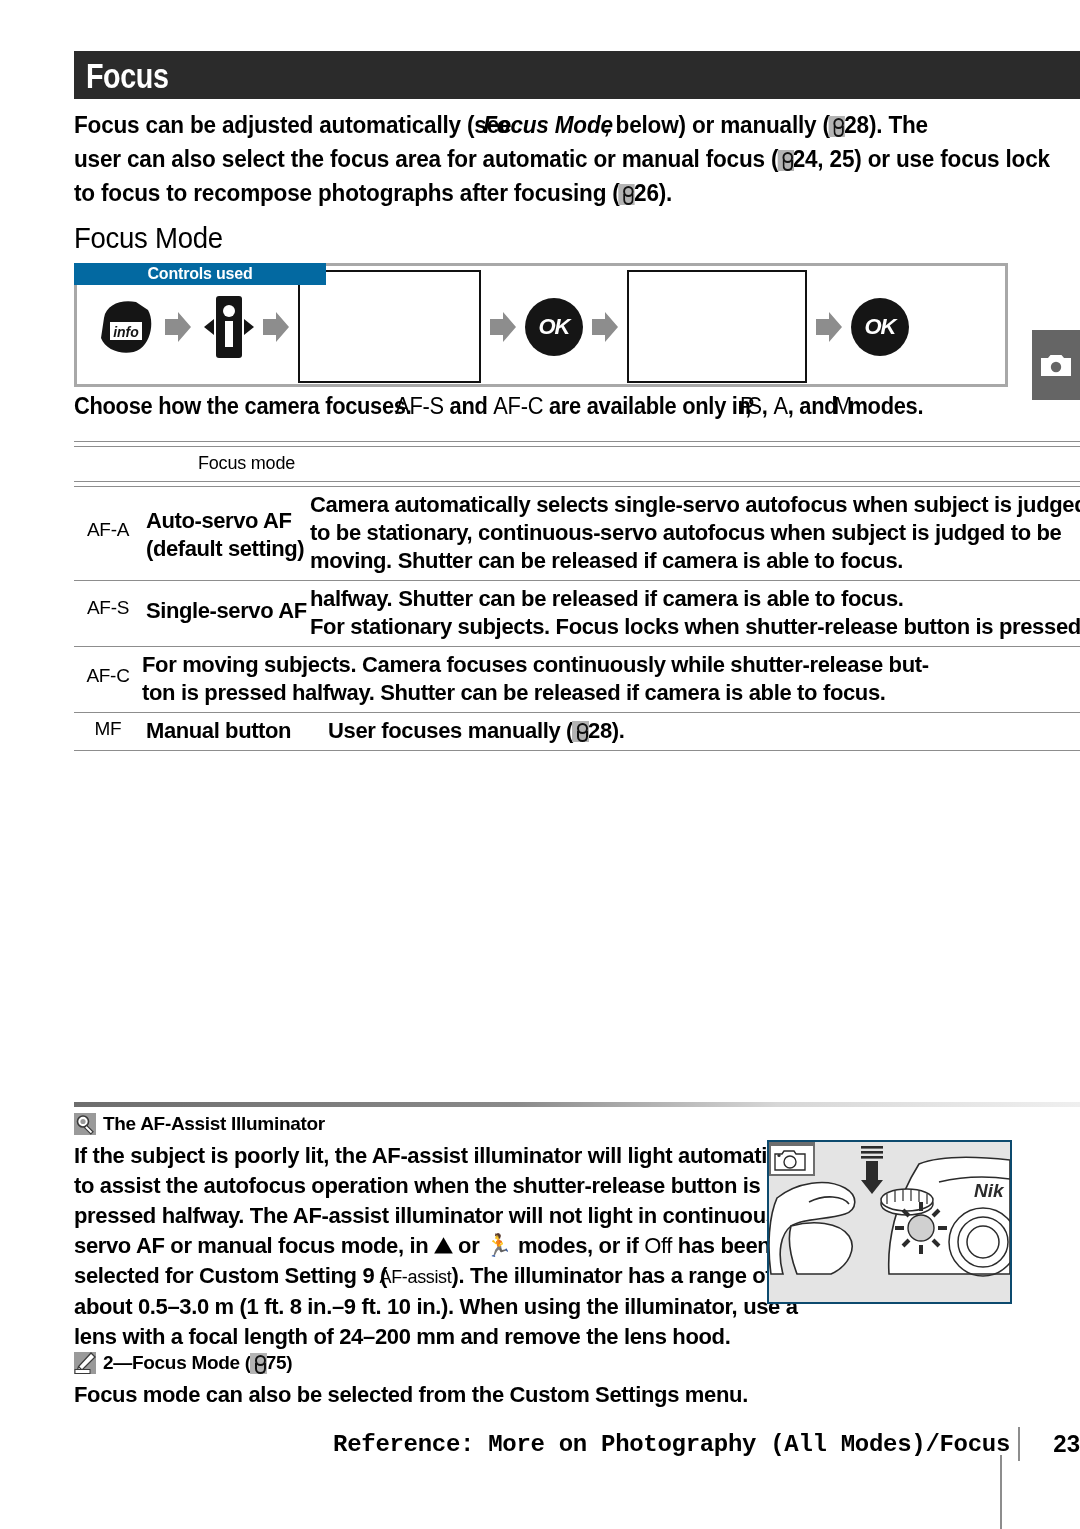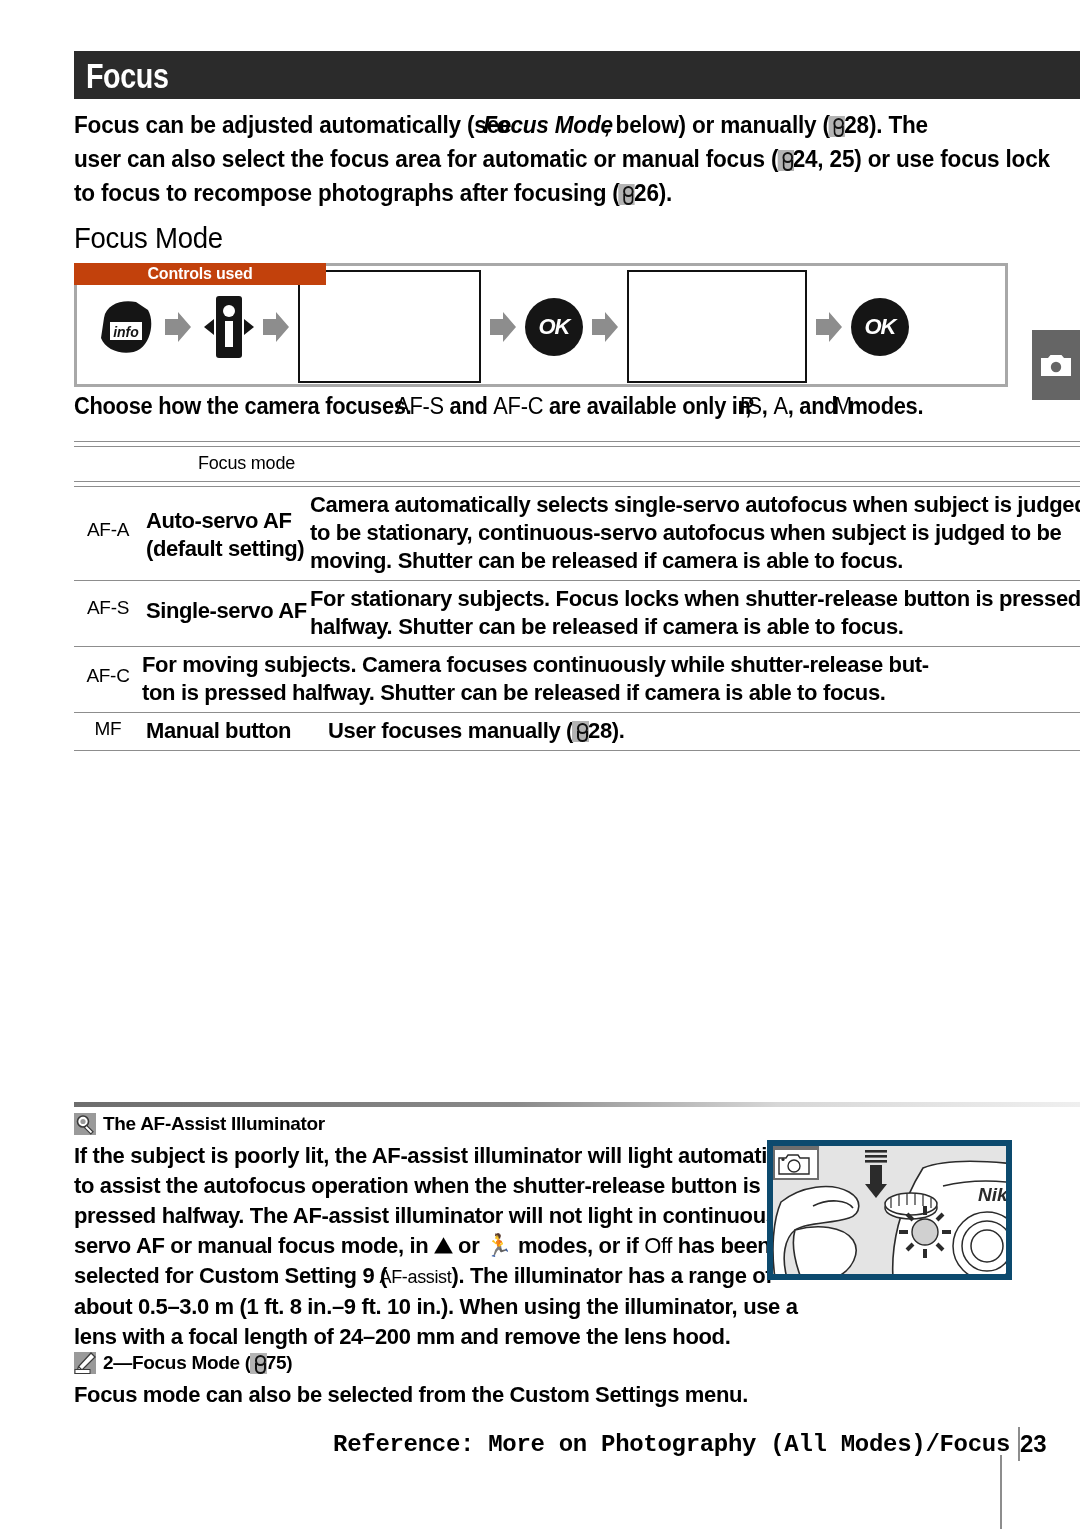--- a/index.html
+++ b/index.html
@@ -115,21 +115,21 @@
     border: 3px solid #a8a8a8;
     background: #ffffff;
     box-sizing: border-box;
   }
   #controls-label {
     position: absolute;
     left: 74px;
     top: 263px;
     width: 252px;
     height: 22px;
-    background: #c2410c;
+    background: #0369a1;
     color: #ffffff;
     font-size: 16px;
     font-weight: bold;
     display: flex;
     align-items: center;
     justify-content: center;
     letter-spacing: -0.2px;
   }
   #controls-flow {
     position: absolute;
@@ -320,22 +320,22 @@
     line-height: 30px;
     letter-spacing: -0.35px;
     white-space: nowrap;
   }
 
   #camera-figure {
     position: absolute;
     left: 767px;
     top: 1140px;
     width: 245px;
-    height: 140px;
-    border: 6px solid #0c4a6e;
+    height: 164px;
+    border: 2px solid #0c4a6e;
     background: #e4e4e4;
     box-sizing: border-box;
     overflow: hidden;
   }
 
   #note2 {
     position: absolute;
     left: 74px;
     top: 1352px;
     width: 1010px;
@@ -361,21 +361,21 @@
   }
   #footer-divider {
     width: 2px;
     height: 34px;
     background: #8d8d8d;
   }
   #footer-page {
     font-size: 24px;
     font-weight: bold;
     width: 60px;
-    text-align: left;
+    text-align: right;
   }
   #footer-tail {
     position: absolute;
     left: 1000px;
     top: 1455px;
     width: 2px;
     height: 74px;
     background: #8d8d8d;
   }
 </style>
@@ -499,22 +499,22 @@
   </div>
 
   <div class="rule-single"></div>
 
   <div class="trow tbody-row row-afs">
     <div class="c-code">AF-S</div>
     <div class="c-mode">
       <div>Single-servo AF</div>
     </div>
     <div class="c-desc">
+      <div>halfway.  Shutter can be released if camera is able to focus.</div>
       <div>For stationary subjects.  Focus locks when shutter-release button is pressed</div>
-      <div>halfway.  Shutter can be released if camera is able to focus.</div>
     </div>
   </div>
 
   <div class="rule-single"></div>
 
   <div class="trow tbody-row row-afc">
     <div class="c-code">AF-C</div>
     <div class="c-desc">
       <div>For moving subjects.  Camera focuses continuously while shutter-release but-</div>
       <div>ton is pressed halfway.  Shutter can be released if camera is able to focus.</div>

